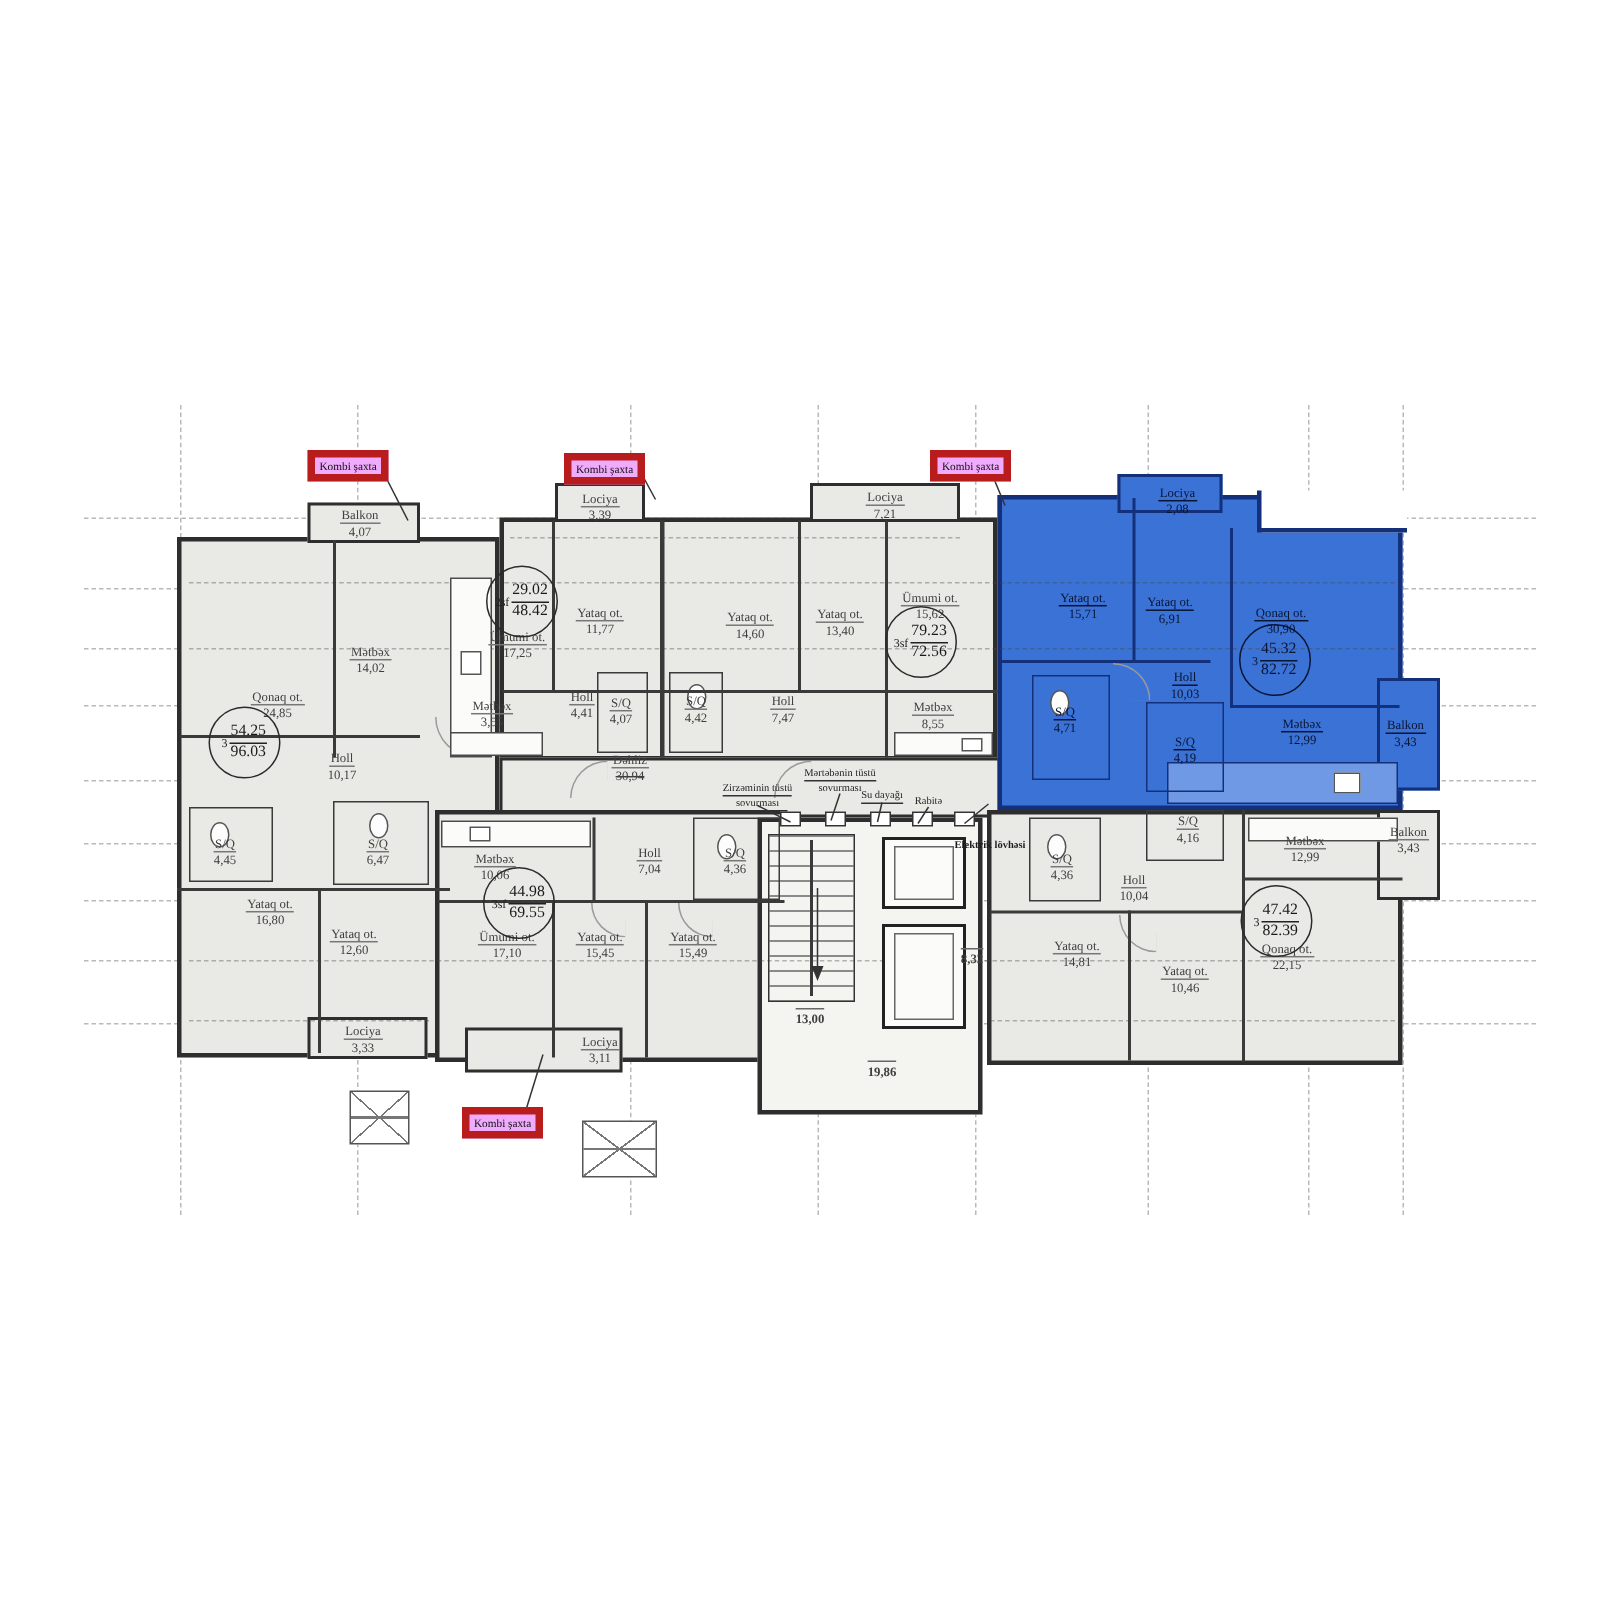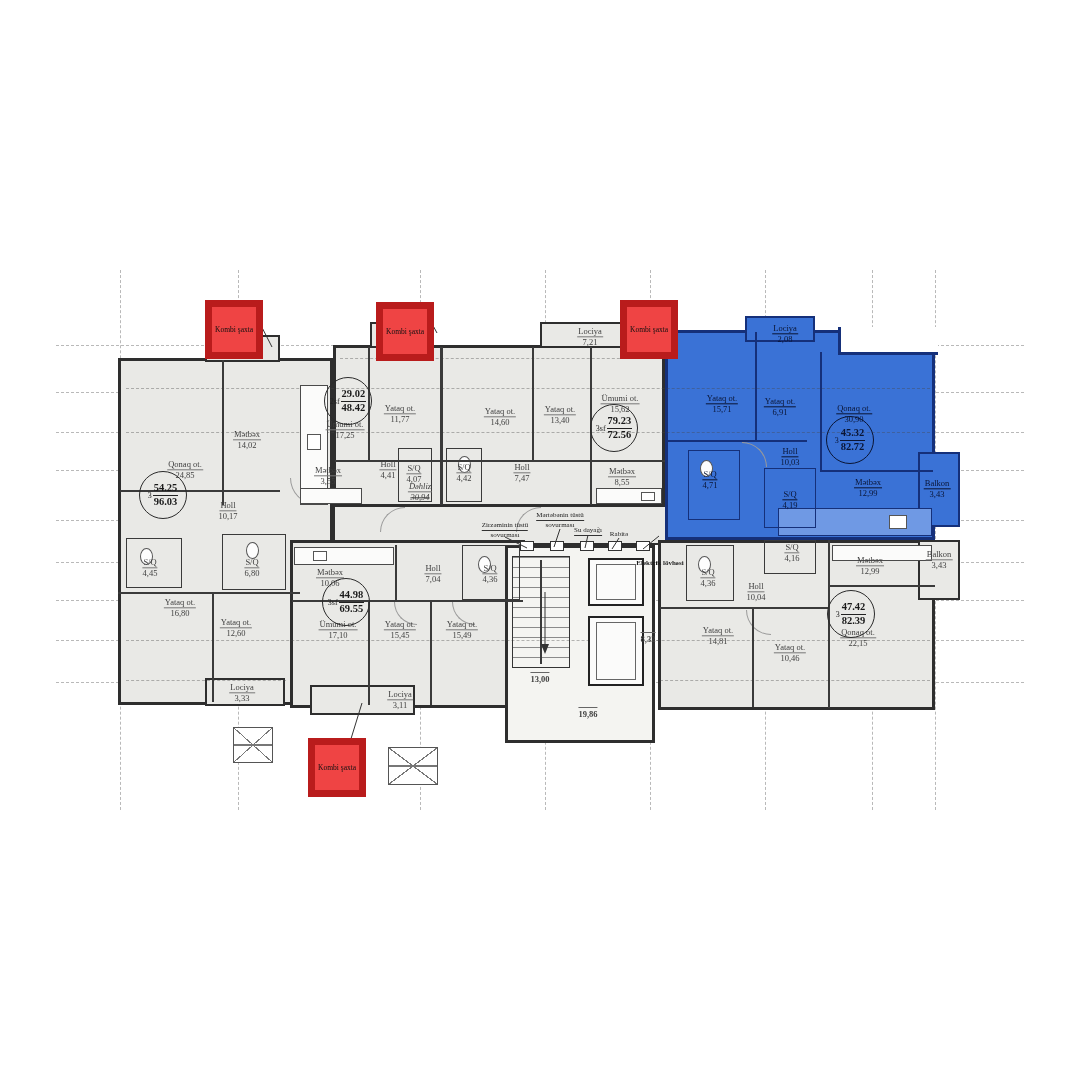--- a/index.html
+++ b/index.html
@@ -47,31 +47,31 @@
   .room .rn{display:inline-block;border-bottom:1px solid #777;padding:0 1px;}
   .room .ra{display:block;}
   .room.bt{color:#0a1535;}
   .room.bt .rn{border-color:#0a1535;}
 
   .badge{position:absolute;transform:translate(-50%,-50%);width:46px;height:46px;
          border:1.3px solid #2b2b2b;border-radius:50%;display:flex;align-items:center;
          justify-content:center;z-index:41;background:transparent;}
   .badge .pfx{font-size:8px;color:#222;margin-right:1px;}
   .badge .frac{display:flex;flex-direction:column;align-items:center;font-size:10.5px;
-         font-weight:bold;color:#1a1a1a;line-height:1.15;}
+         font-weight:normal;color:#1a1a1a;line-height:1.15;}
   .badge .frac .top{border-bottom:1px solid #222;padding:0 1px;}
   .badge.bb{border-color:#0a1535;} .badge.bb .pfx,.badge.bb .frac{color:#0a1535;}
   .badge.bb .frac .top{border-color:#0a1535;}
 
   .dim{position:absolute;transform:translate(-50%,-50%);font-size:8.5px;color:#3f3f3f;z-index:40;font-weight:bold;}
   .dim span{display:inline-block;border-top:1px solid #666;padding-top:1px;}
   .strike{text-decoration:line-through;}
 
-  .shaftlabel{position:absolute;border:7px solid #b91c1c;background:#ef4444;font-size:7.5px;
-        color:#111;padding:18px 3px;z-index:60;white-space:nowrap;}
+  .shaftlabel{position:absolute;border:5px solid #b91c1c;background:#f0abfc;font-size:7.5px;
+        color:#111;padding:1px 3px;z-index:60;white-space:nowrap;}
   .util{position:absolute;transform:translate(-50%,0);font-size:7px;color:#1d1d1d;
         text-align:center;line-height:1.25;z-index:55;white-space:nowrap;}
   .util .u1{display:inline-block;border-bottom:1px solid #333;}
 
   svg.overlay{position:absolute;left:0;top:0;z-index:54;pointer-events:none;}
 </style>
 </head>
 <body>
 
 <div id="canvas">
@@ -225,21 +225,21 @@
   <div class="room" style="left:247px;top:440px;"><span class="rn">Mətbəx</span><span class="ra">14,02</span></div>
   <div class="badge" style="left:163px;top:495px;">
       <span class="pfx">3</span>
       <span class="frac">
         <span class="top">54.25</span>
         <span>96.03</span>
       </span>
     </div>
   <div class="room" style="left:228px;top:511px;"><span class="rn">Holl</span><span class="ra">10,17</span></div>
   <div class="room" style="left:150px;top:568px;"><span class="rn">S/Q</span><span class="ra">4,45</span></div>
-  <div class="room" style="left:252px;top:568px;"><span class="rn">S/Q</span><span class="ra">6,80</span></div>
+  <div class="room" style="left:252px;top:568px;"><span class="rn">S/Q</span><span class="ra">6,47</span></div>
   <div class="room" style="left:180px;top:608px;"><span class="rn">Yataq ot.</span><span class="ra">16,80</span></div>
   <div class="room" style="left:236px;top:628px;"><span class="rn">Yataq ot.</span><span class="ra">12,60</span></div>
   <div class="room" style="left:242px;top:693px;"><span class="rn">Lociya</span><span class="ra">3,33</span></div>
 
   <div class="room" style="left:400px;top:338px;"><span class="rn">Lociya</span><span class="ra">3,39</span></div>
   <div class="badge" style="left:348px;top:401px;">
       <span class="pfx">2sf</span>
       <span class="frac">
         <span class="top">29.02</span>
         <span>48.42</span>
@@ -307,21 +307,21 @@
       <span class="pfx">3</span>
       <span class="frac">
         <span class="top">47.42</span>
         <span>82.39</span>
       </span>
     </div>
   <div class="room" style="left:858px;top:638px;"><span class="rn">Qonaq ot.</span><span class="ra">22,15</span></div>
   <div class="room" style="left:718px;top:636px;"><span class="rn">Yataq ot.</span><span class="ra">14,81</span></div>
   <div class="room" style="left:790px;top:653px;"><span class="rn">Yataq ot.</span><span class="ra">10,46</span></div>
 
-  <div class="room" style="left:420px;top:492px;font-style:italic;"><span class="rn">Dəhliz</span><span class="ra strike">30,94</span></div>
+  <div class="room" style="left:420px;top:512px;"><span class="rn">Dəhliz</span><span class="ra strike">30,94</span></div>
   <div class="dim" style="left:540px;top:678px;"><span>13,00</span></div>
   <div class="dim" style="left:648px;top:638px;"><span>8,32</span></div>
   <div class="dim" style="left:588px;top:713px;"><span>19,86</span></div>
 
   <div class="shaftlabel" style="left:205px;top:300px;">Kombi şaxta</div>
   <div class="shaftlabel" style="left:376px;top:302px;">Kombi şaxta</div>
   <div class="shaftlabel" style="left:620px;top:300px;">Kombi şaxta</div>
   <div class="shaftlabel" style="left:308px;top:738px;">Kombi şaxta</div>
 
   <div class="util" style="left:505px;top:521px;"><span class="u1">Zirzəminin tüstü</span><br><span>sovurması</span></div>

